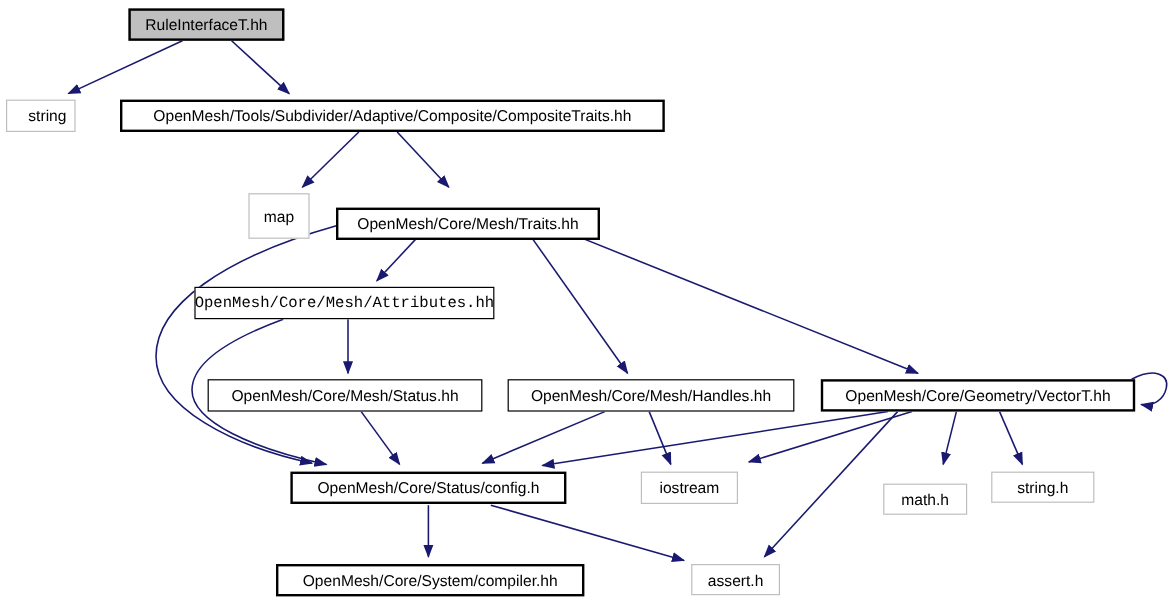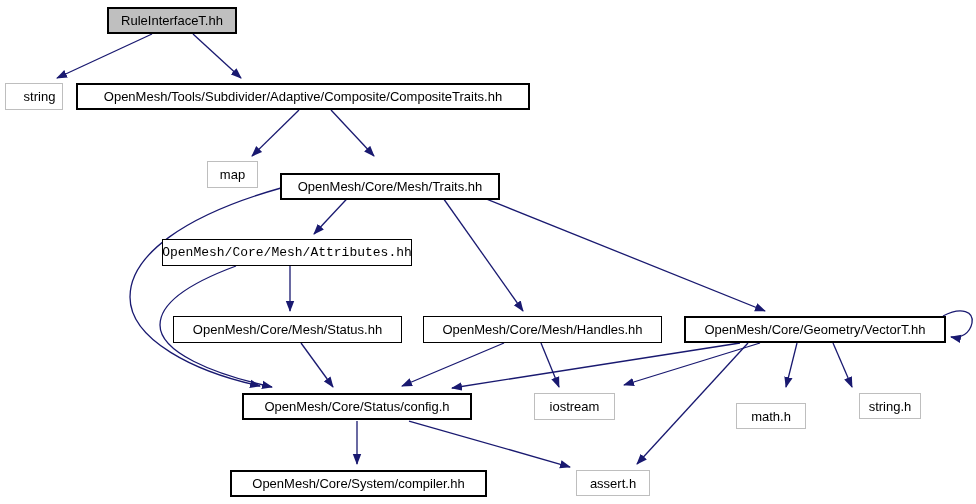--- a/index.html
+++ b/index.html
@@ -60,24 +60,24 @@
         <path d="M409,421 L570,467" fill="none" stroke="#191970" stroke-width="1.3" marker-end="url(#arrow)"></path>
       </g>
   </svg>
   <div id="nodes">
       <div class="node root" style="left: 107px; top: 7px; width: 130px; height: 27px;">
         <span>RuleInterfaceT.hh</span>
       </div>
       <div class="node system" style="left: 5px; top: 83px; width: 58px; height: 27px; padding-left: 11px;">
         <span>string</span>
       </div>
-      <div class="node project" style="left: 76px; top: 83px; width: 454px; height: 27px;">
+      <div class="node project" style="left: 100px; top: 83px; width: 454px; height: 27px;">
         <span>OpenMesh/Tools/Subdivider/Adaptive/Composite/CompositeTraits.hh</span>
       </div>
-      <div class="node system" style="left: 207px; top: 161px; width: 51px; height: 27px;">
+      <div class="node system" style="left: 207px; top: 161px; width: 51px; height: 38px;">
         <span>map</span>
       </div>
       <div class="node project" style="left: 280px; top: 173px; width: 220px; height: 27px;">
         <span>OpenMesh/Core/Mesh/Traits.hh</span>
       </div>
       <div class="node project thin" style="left: 162px; top: 239px; width: 250px; height: 27px; font-family: Liberation Mono, monospace;">
         <span>OpenMesh/Core/Mesh/Attributes.hh</span>
       </div>
       <div class="node project thin" style="left: 173px; top: 316px; width: 229px; height: 27px;">
         <span>OpenMesh/Core/Mesh/Status.hh</span>
@@ -90,21 +90,21 @@
       </div>
       <div class="node project" style="left: 242px; top: 393px; width: 230px; height: 27px;">
         <span>OpenMesh/Core/Status/config.h</span>
       </div>
       <div class="node system" style="left: 534px; top: 393px; width: 81px; height: 27px;">
         <span>iostream</span>
       </div>
       <div class="node system" style="left: 736px; top: 403px; width: 70px; height: 26px;">
         <span>math.h</span>
       </div>
-      <div class="node system" style="left: 826px; top: 393px; width: 62px; height: 26px; margin-left: 33px;">
+      <div class="node system" style="left: 826px; top: 393px; width: 86px; height: 26px;">
         <span>string.h</span>
       </div>
       <div class="node project" style="left: 230px; top: 470px; width: 257px; height: 27px;">
         <span>OpenMesh/Core/System/compiler.hh</span>
       </div>
       <div class="node system" style="left: 576px; top: 470px; width: 74px; height: 26px;">
         <span>assert.h</span>
       </div>
     </div>
 </div>

